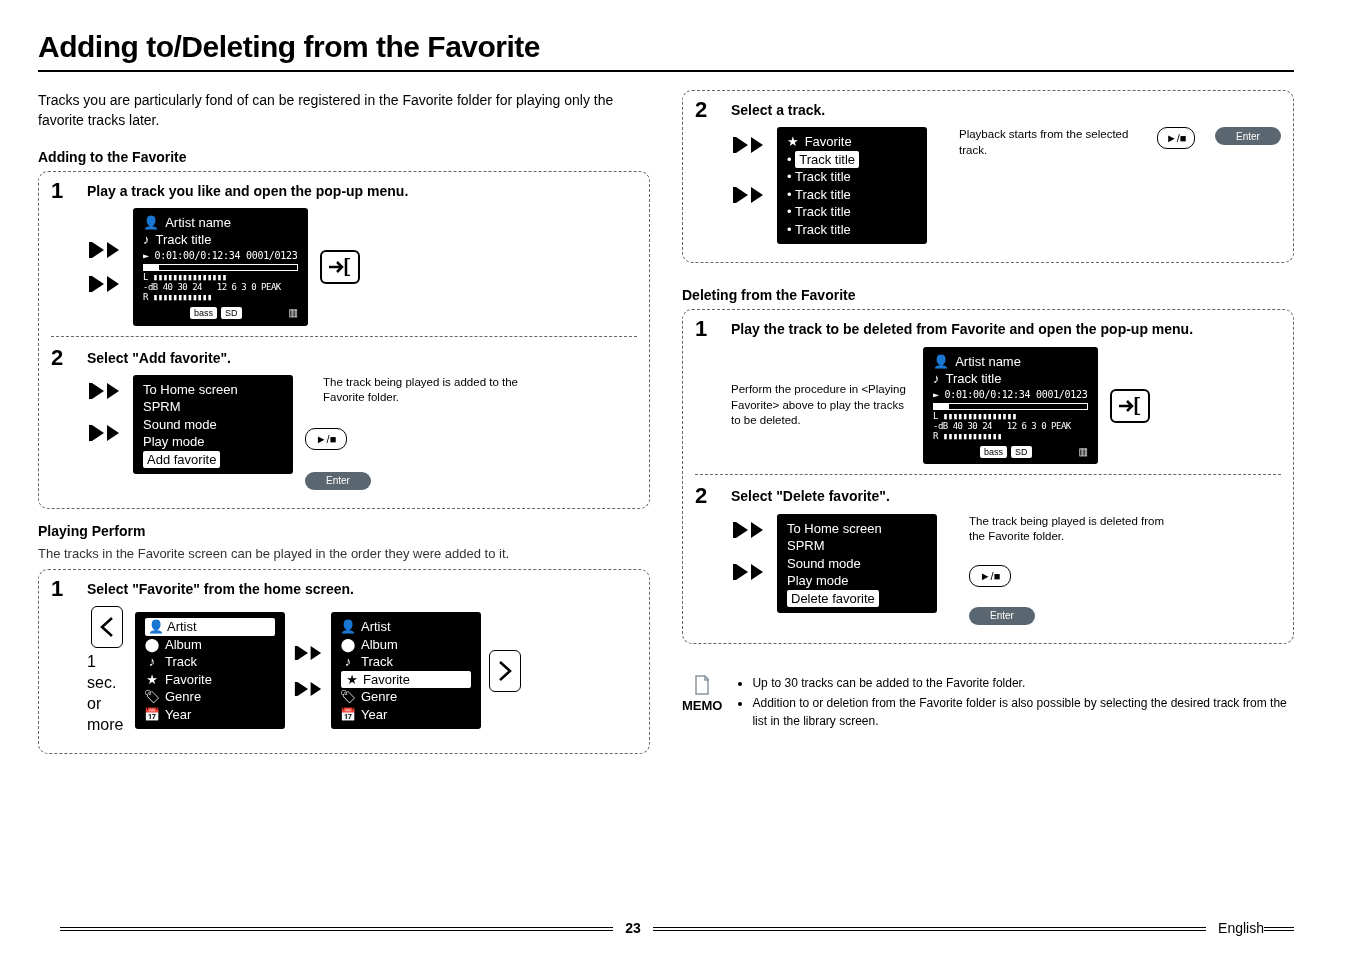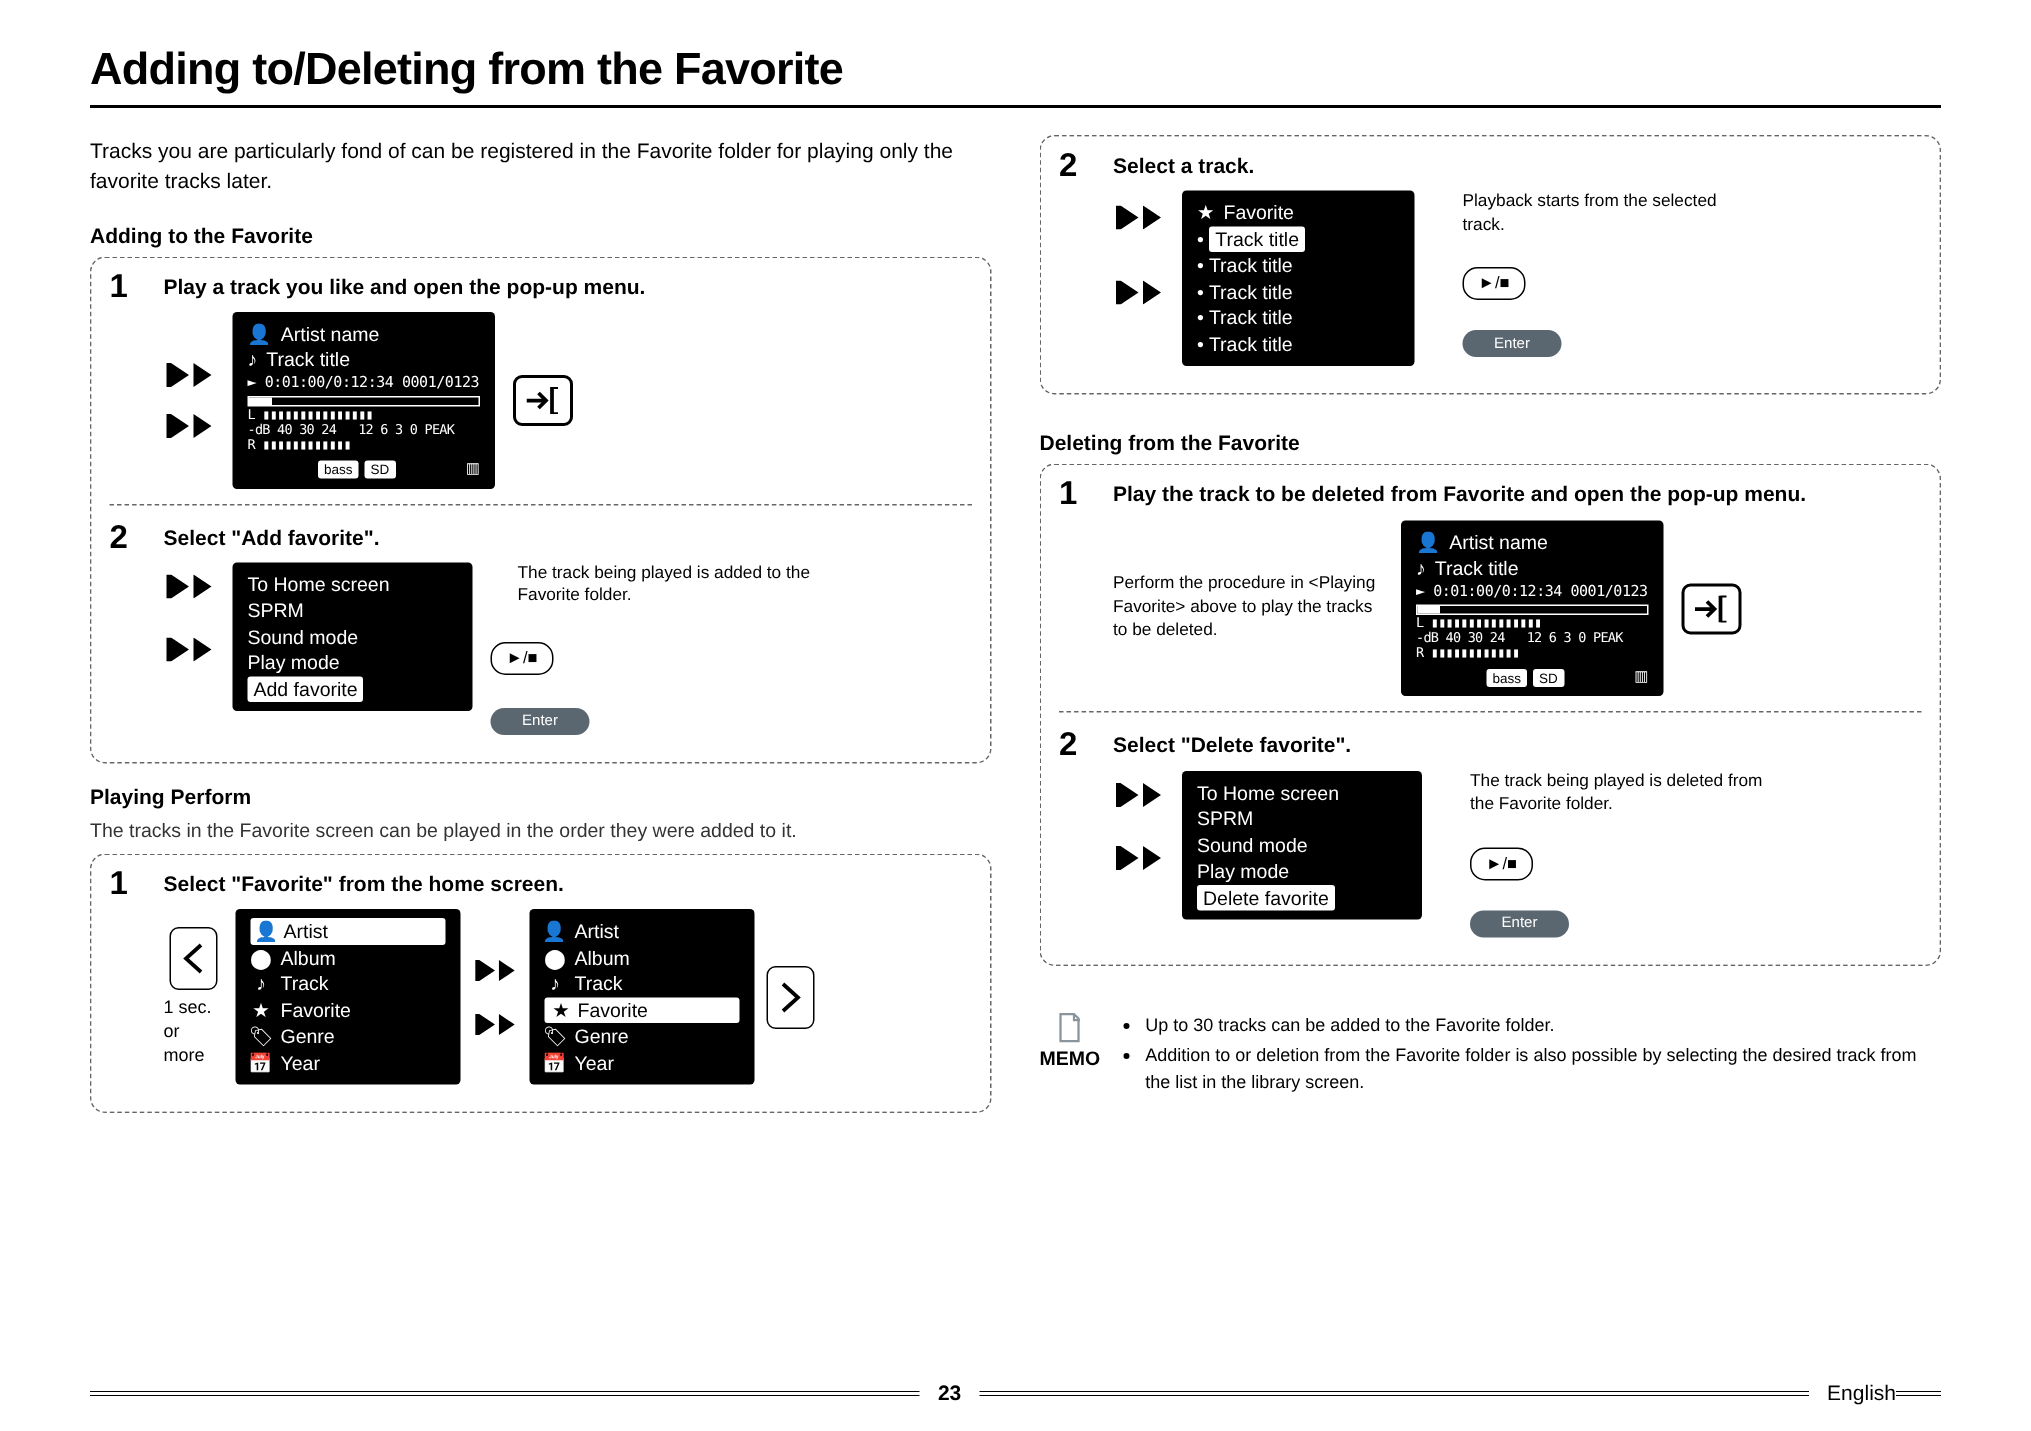--- a/index.html
+++ b/index.html
@@ -1,17 +1,17 @@
 <!DOCTYPE html>
 <html><head>
 <meta charset="utf-8">
 <style>
   @page { size: 1354px 954px; margin: 0; }
   html, body { margin: 0; padding: 0; background: #fff; font-family: "Helvetica Neue", Arial, sans-serif; color: #000; }
-  .page { width: 1354px; height: 954px; position: relative; box-sizing: border-box; padding: 30px 60px 0 60px; }
+  .page { width: 1354px; height: 954px; position: relative; box-sizing: border-box; padding: 30px 60px 0 38px; }
   h1.page-title { font-size: 30px; font-weight: 800; margin: 0 0 6px 0; letter-spacing: -0.5px; }
   .hr-dbl { border: 0; border-top: 2px solid #000; margin: 0 0 18px 0; }
   .two-col { display: flex; gap: 32px; }
   .col { flex: 1; min-width: 0; }
   p.intro { font-size: 14px; line-height: 1.45; margin: 0 0 18px 0; }
   h3.section { font-size: 14px; font-weight: 800; margin: 6px 0 6px 0; }
   .step { display: flex; align-items: flex-start; gap: 12px; margin-bottom: 6px; }
   .step-num { font-size: 22px; font-weight: 800; width: 24px; flex: none; line-height: 1; }
   .step-body { flex: 1; }
   .step-title { font-size: 14px; font-weight: 800; margin: 2px 0 8px 0; line-height: 1.3; }
@@ -45,21 +45,21 @@
   }
   .menu-list { margin: 0; padding: 0; }
   .menu-list div { padding: 0 0; }
   .home-list { line-height: 1.35; }
   .home-list .row-item { display: flex; align-items: center; gap: 6px; font-size: 13px; }
   .icon-box { width: 14px; height: 14px; display: inline-flex; align-items: center; justify-content: center; }
   .tri-left, .tri-right {
     display:inline-flex; align-items:center; justify-content:center;
     width: 30px; height: 40px; border: 1.5px solid #000; border-radius: 6px;
   }
-  .sub-caption { font-size: 12px; line-height: 1.3; margin-top: 4px; text-align:left; }
+  .sub-caption { font-size: 16px; line-height: 1.3; margin-top: 4px; text-align:left; }
   .memo-box { display:flex; gap:14px; align-items:flex-start; margin-top: 30px; }
   .memo-label { font-weight: 800; font-size: 13px; display:flex; flex-direction:column; align-items:center; line-height:1.1; }
   .memo-text { font-size: 12px; line-height: 1.5; }
   .memo-text li { margin-bottom: 2px; }
   .footer {
     position: absolute; left: 0; right: 0; bottom: 18px; padding: 0 60px;
     display: flex; align-items: center; justify-content: space-between; font-size: 14px;
   }
   .footer .lines { flex: 1; height: 8px; background:
       linear-gradient(to bottom, transparent 3px, #000 3px, #000 4px, transparent 4px, transparent 6px, #000 6px, #000 7px, transparent 7px);
@@ -298,21 +298,21 @@
                 <div class="title">
                     <span>★</span>
                     <span>Favorite</span>
                   </div>
                 <div>• <span class="sel">Track title</span></div>
                 <div>• <span>Track title</span></div>
                 <div>• <span>Track title</span></div>
                 <div>• <span>Track title</span></div>
                 <div>• <span>Track title</span></div>
               </div>
-              <div style="display:flex; flex-direction:column; gap:20px; align-items:flex-start; padding-left:20px;">
+              <div style="display:flex; flex-direction:row; gap:20px; align-items:flex-start; padding-left:20px;">
                 <div class="side-note">Playback starts from the selected track.</div>
                 <span class="btn-pill">►/■</span>
                 <span class="btn-enter">Enter</span>
               </div>
             </div>
           </div>
         </div>
       </div>
 
       <h3 class="section" style="margin-top:24px;">Deleting from the Favorite</h3>

